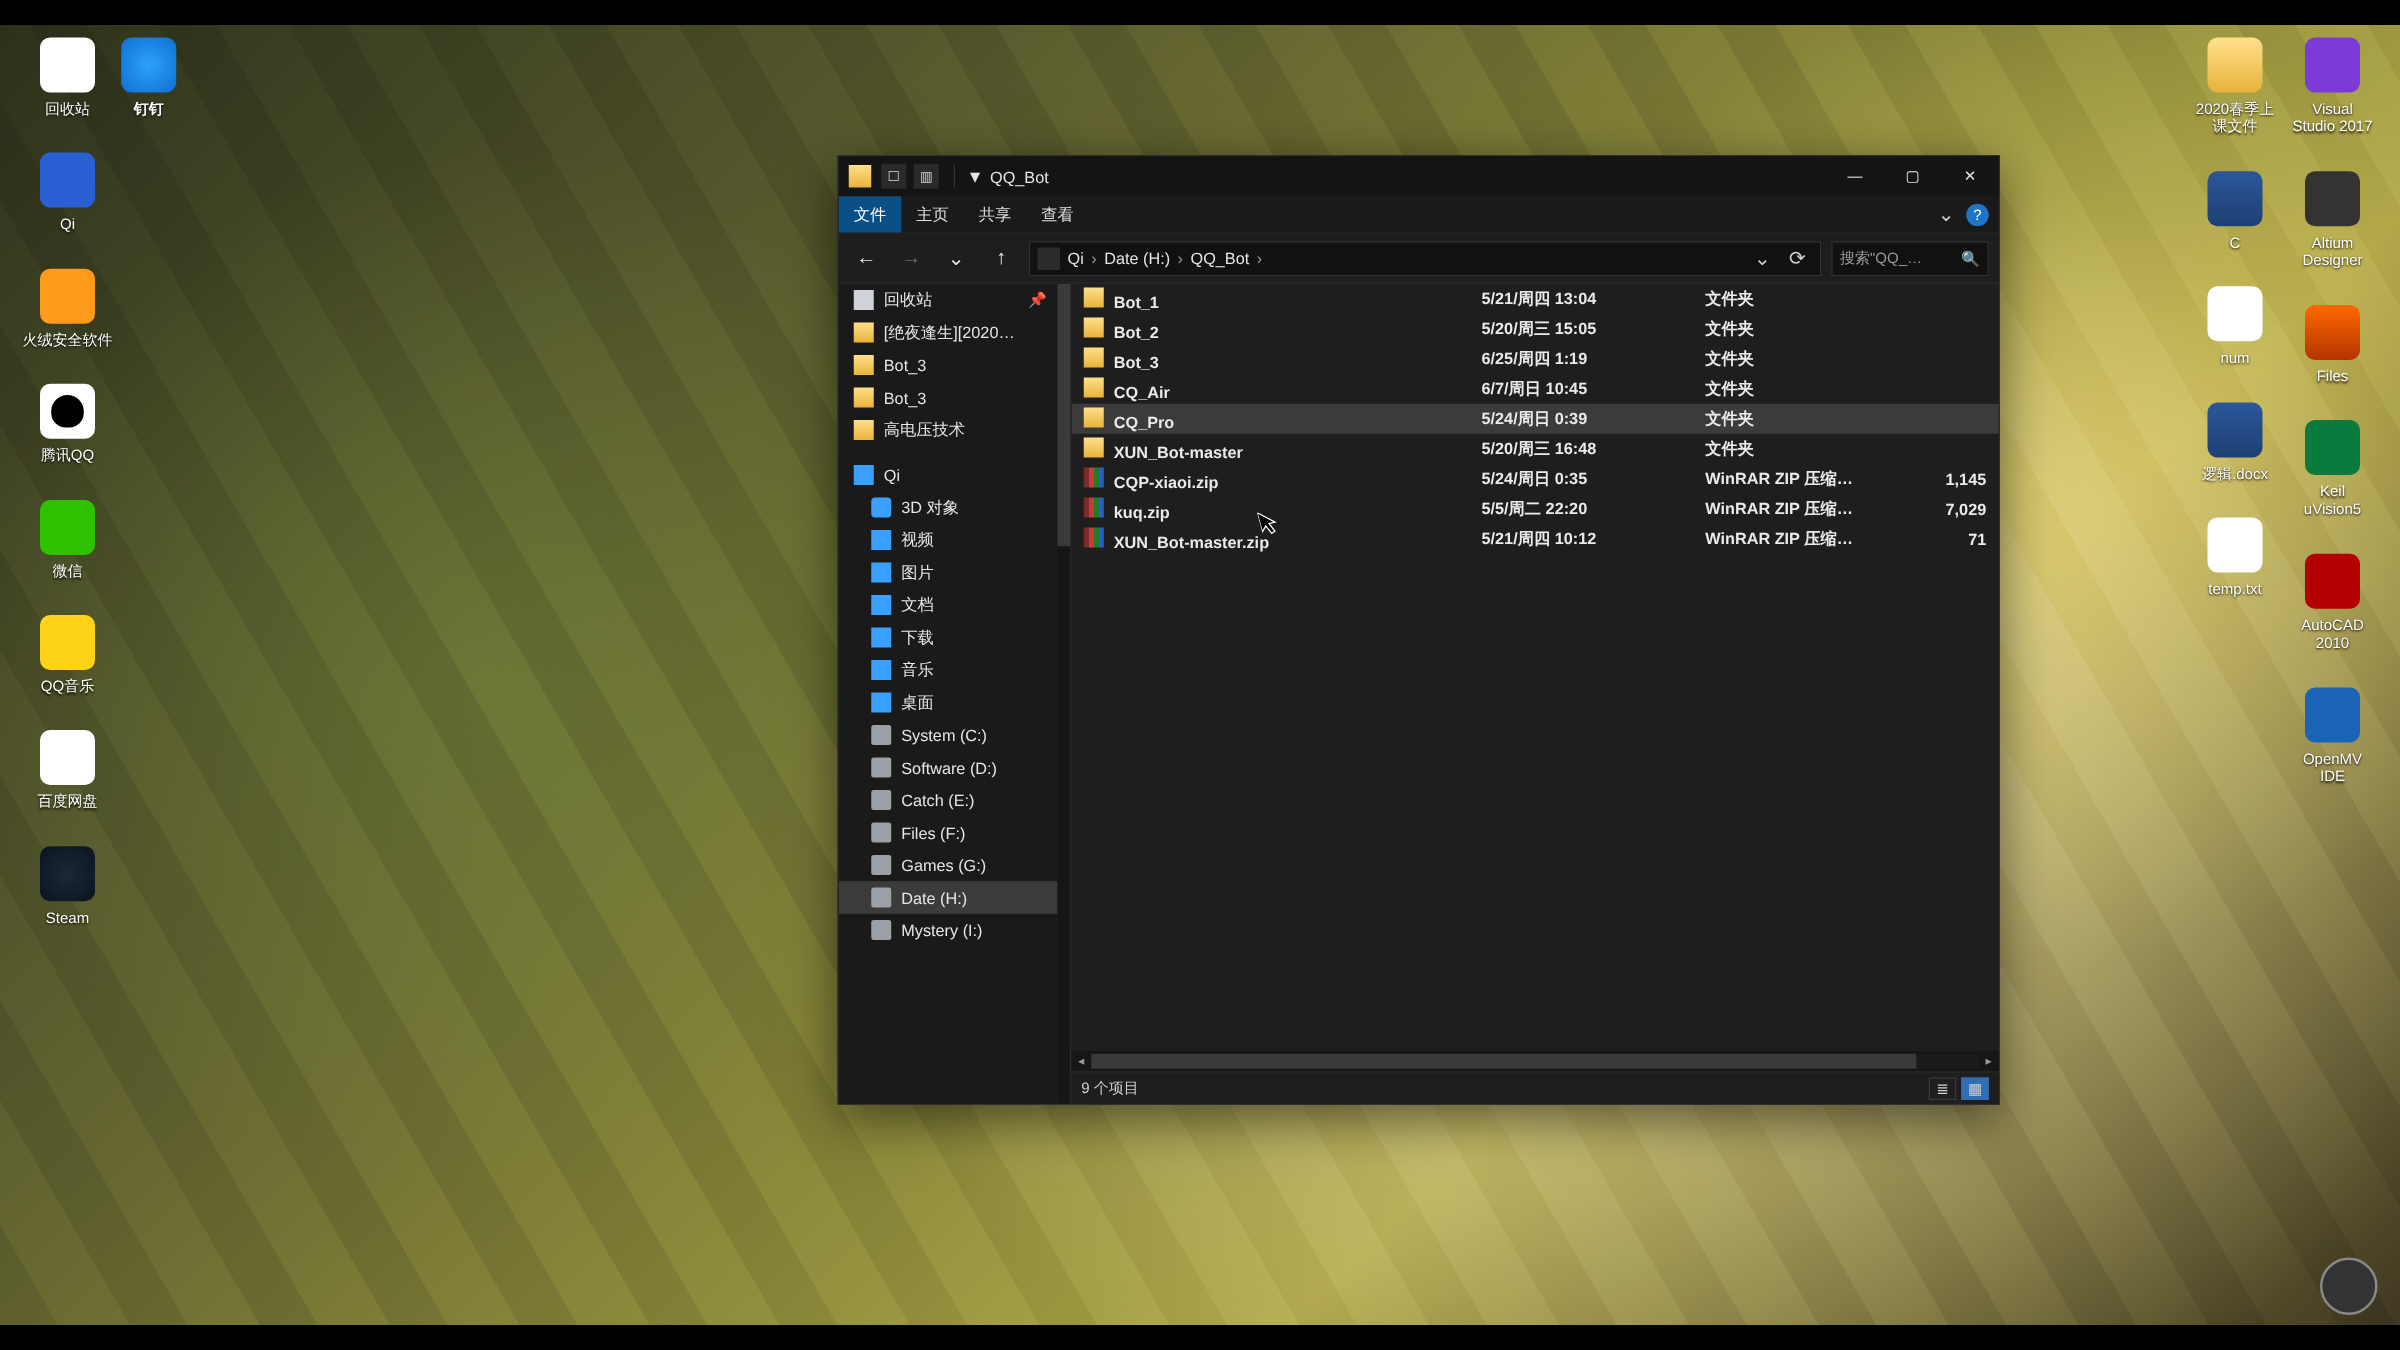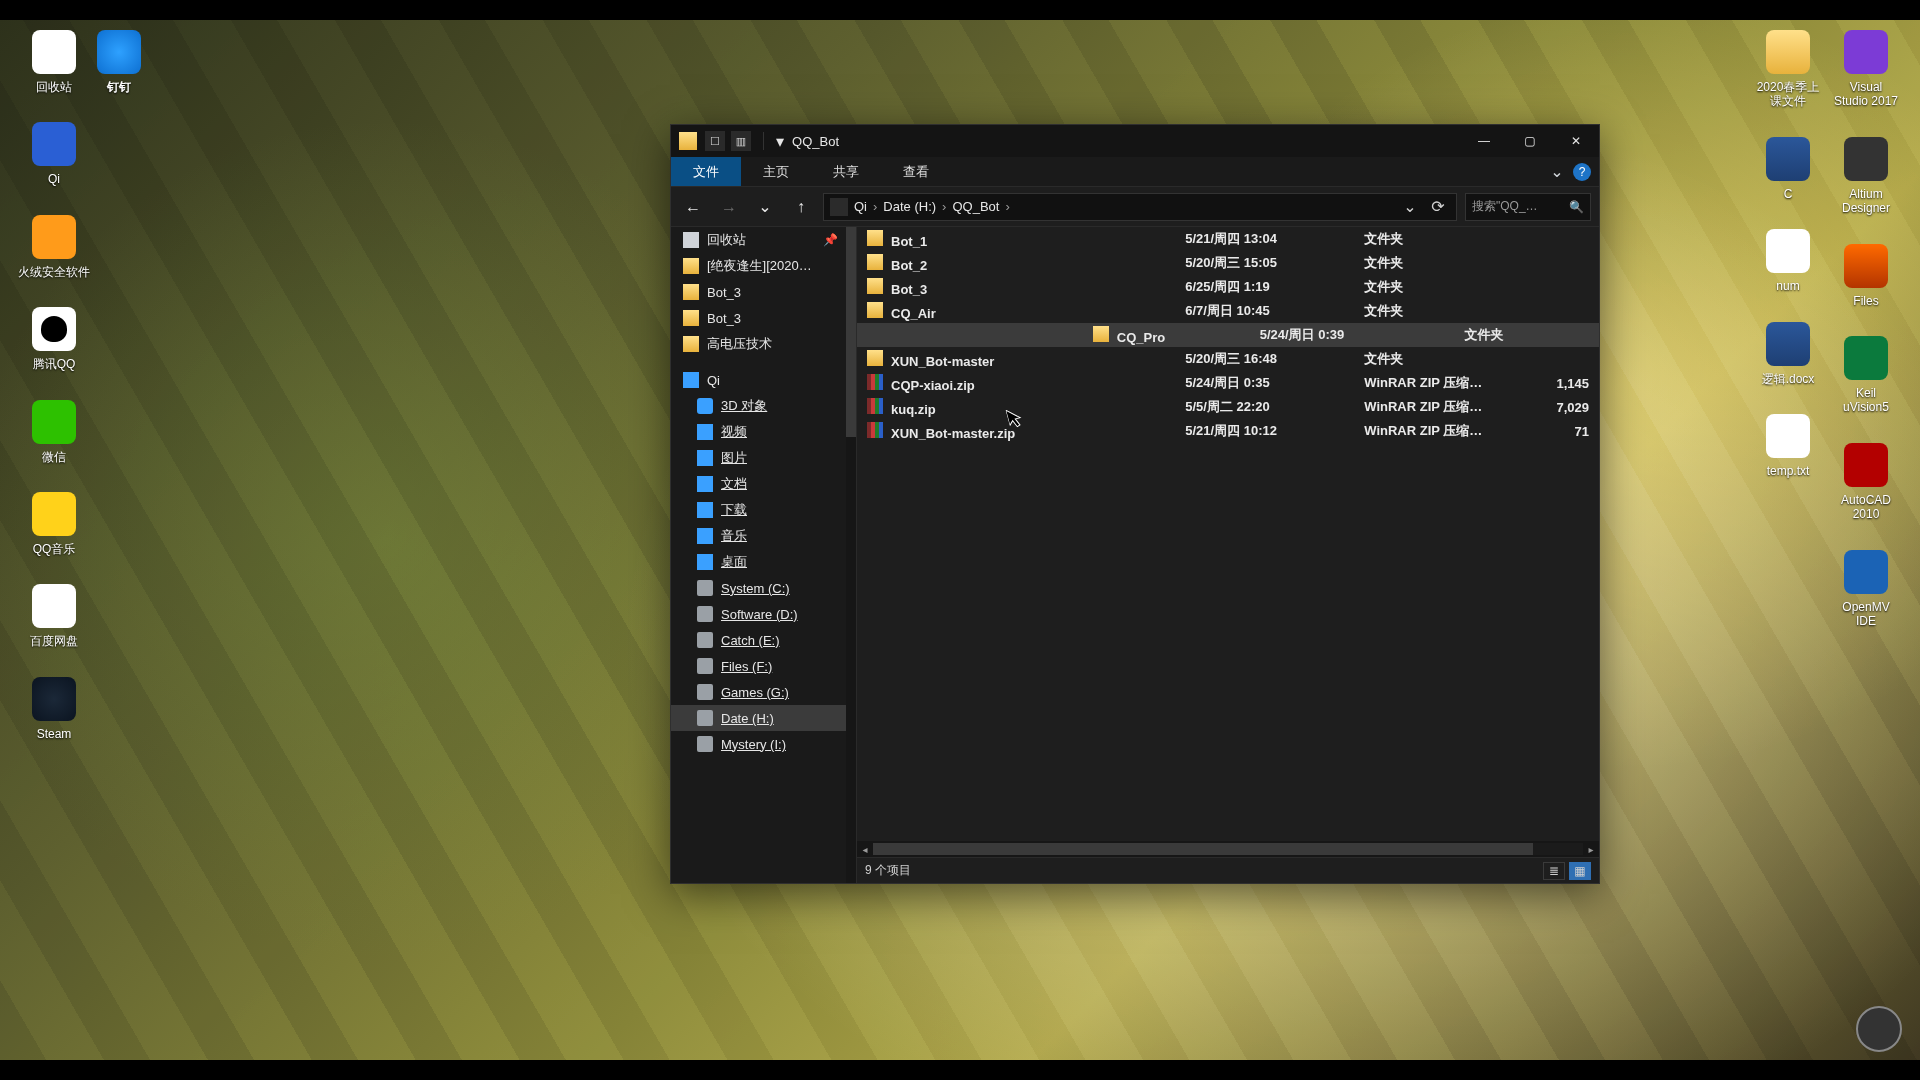--- a/index.html
+++ b/index.html
@@ -68,21 +68,21 @@
   .title-left .ticon{ width:18px;height:18px;background:linear-gradient(#ffe08a,#e8b23c); }
   .qat{ display:flex; gap:6px; }
   .qat .q{ width:20px;height:20px; background:#2a2a2a; display:flex;align-items:center;justify-content:center; font-size:11px; color:#d7d7d7;}
   .title-left .sep{ width:1px;height:18px;background:#333; margin:0 4px; }
   .title-text{ font-size:13px; color:#e6e6e6; }
   .title-right{ display:flex; }
   .winbtn{ width:46px;height:32px; display:flex;align-items:center;justify-content:center; color:#e6e6e6; font-size:12px; }
 
   .ribbon-tabs{ height:30px; background:#1a1a1a; display:flex; align-items:stretch; justify-content:space-between; border-bottom:1px solid #2a2a2a; }
   .tabs-left{ display:flex; }
-  .rtab{ padding:0 22px; display:flex; align-items:center; font-size:13px; color:#ddd; cursor:pointer;text-align:right; }
+  .rtab{ padding:0 12px; display:flex; align-items:center; font-size:13px; color:#ddd; cursor:pointer;text-align:right; }
   .rtab.file{ background:#0a4f85; color:#fff; }
   .tabs-right{ display:flex; align-items:center; gap:6px; padding-right:8px; }
   .rr{ width:20px;height:20px; display:flex;align-items:center;justify-content:center; color:#cfd3d8; }
   .help{ width:18px;height:18px;border-radius:50%; background:#1e74c7;color:#fff; font-size:12px;display:flex;align-items:center;justify-content:center; }
 
   .toolbar{ height:40px; background:#1e1e1e; border-bottom:1px solid #2a2a2a; display:flex; align-items:center; gap:8px; padding:0 8px; }
   .nav-btn{ width:28px;height:28px;display:flex;align-items:center;justify-content:center;color:#e6e6e6; border-radius:4px; }
   .nav-btn.dis{ color:#6b6b6b; }
   .addrbar{ flex:1; height:28px; background:#111; border:1px solid #333; display:flex; align-items:center; padding:0 6px; gap:6px; }
   .addrbar .dicon2{ width:18px;height:18px;background:#2b2b2b; }
@@ -93,21 +93,21 @@
   .search{ width:126px;height:28px; background:#111; border:1px solid #333; display:flex;align-items:center; padding:0 6px; color:#999; font-size:12px; gap:6px; }
 
   .body{ flex:1; display:flex; min-height:0; }
   .side{ width:186px; background:#1a1a1a; border-right:1px solid #2a2a2a; position:relative; overflow:hidden; }
   .side-scroll{ position:absolute; right:0; top:0; bottom:0; width:10px; background:#161616; }
   .side-thumb{ position:absolute; right:0; top:0; width:10px; height:210px; background:#3a3a3a; }
   .side-items{ position:absolute; left:0; right:10px; top:0; }
   .sitem{ height:26px; display:flex; align-items:center; gap:8px; padding:0 8px 0 12px; font-size:13px; color:#e6e6e6; cursor:pointer; }
   .sitem.active{ background:#3b3b3b; }
   .sitem .pin{ margin-left:auto; color:#a6a6a6; font-size:12px; }
-  .sitem.indent{ padding-left:26px;text-decoration:underline; }
+  .sitem.indent{ padding-left:26px; }
   .sitem .ic{ width:16px;height:16px; display:inline-block; }
   .ic-recycle{ background:#cfd3d8; }
   .ic-folder{ background:linear-gradient(#ffe08a,#e8b23c); }
   .ic-monitor{ background:#3aa0ff; }
   .ic-3d{ background:#3aa0ff; border-radius:3px; }
   .ic-video{ background:#3aa0ff; }
   .ic-image{ background:#3aa0ff; }
   .ic-doc{ background:#3aa0ff; }
   .ic-down{ background:#3aa0ff; }
   .ic-music{ background:#3aa0ff; }
@@ -118,21 +118,21 @@
   .main{ flex:1; display:flex; flex-direction:column; min-width:0; }
   .cols{ height:30px; display:flex; align-items:center; border-bottom:1px solid #2a2a2a; font-size:13px; color:#d0d0d0; }
   .cols .c{ padding:0 10px; }
   .c-name{ width:320px; }
   .c-date{ width:180px; }
   .c-type{ width:160px; }
   .c-size{ width:86px; text-align:right; margin-left:auto; }
 
   .rows{ flex:1; overflow:auto;font-weight:bold; }
   .row{ height:24px; display:flex; align-items:center; font-size:13px; color:#eaeaea; }
-  .row.sel{ background:#3b3b3b;text-align:right; }
+  .row.sel{ background:#3b3b3b; }
   .row .c{ padding:0 10px; }
   .row .ic{ width:16px;height:16px; margin-right:8px; display:inline-block; }
   .ic-fold{ background:linear-gradient(#ffe08a,#e8b23c); }
   .ic-zip{ background:linear-gradient(90deg,#7c2a2a 0 4px,#c93a3a 4px 8px,#1f7c2a 8px 12px,#2a5fc9 12px 16px); }
 
   .hscroll{ height:16px; background:#161616; display:flex; align-items:center; }
   .hscroll .ar{ width:16px;height:16px; display:flex;align-items:center;justify-content:center; color:#9a9a9a; font-size:10px; }
   .hscroll .track{ flex:1; height:12px; background:#1b1b1b; position:relative; }
   .hscroll .thumb{ position:absolute; left:0; top:0; height:12px; width:660px; background:#3a3a3a; }
 

